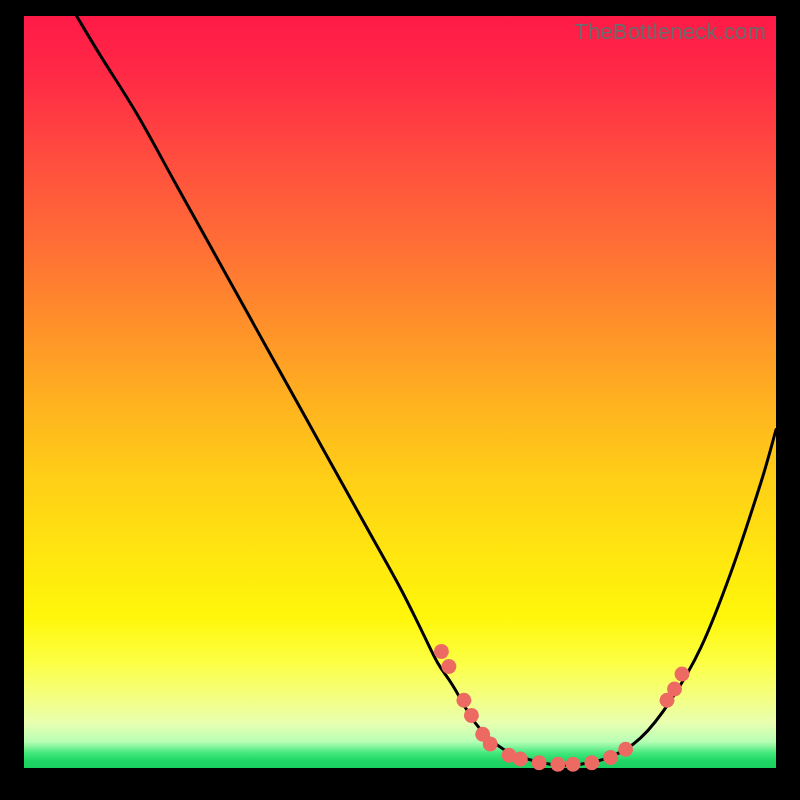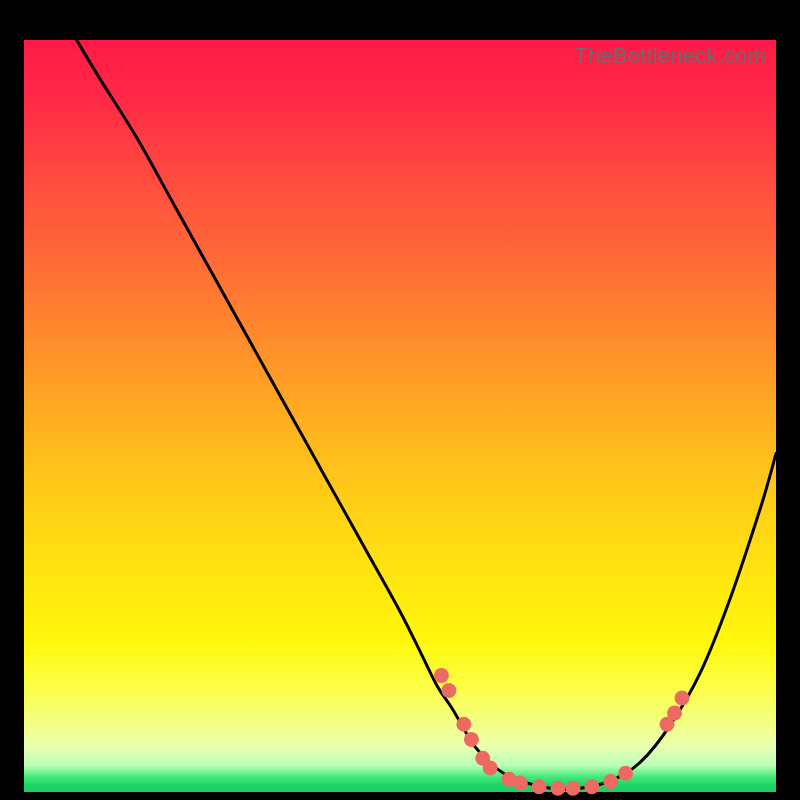--- a/index.html
+++ b/index.html
@@ -7,21 +7,21 @@
     padding: 0;
     width: 800px;
     height: 800px;
     background: #000;
     overflow: hidden;
     font-family: Arial, Helvetica, sans-serif;
   }
   .frame {
     position: absolute;
     left: 24px;
-    top: 40px;
+    top: 16px;
     width: 752px;
     height: 600px;
     background: #000;
   }
   .plot-area {
     position: absolute;
     left: 0;
     top: 0;
     width: 752px;
     height: 752px;

